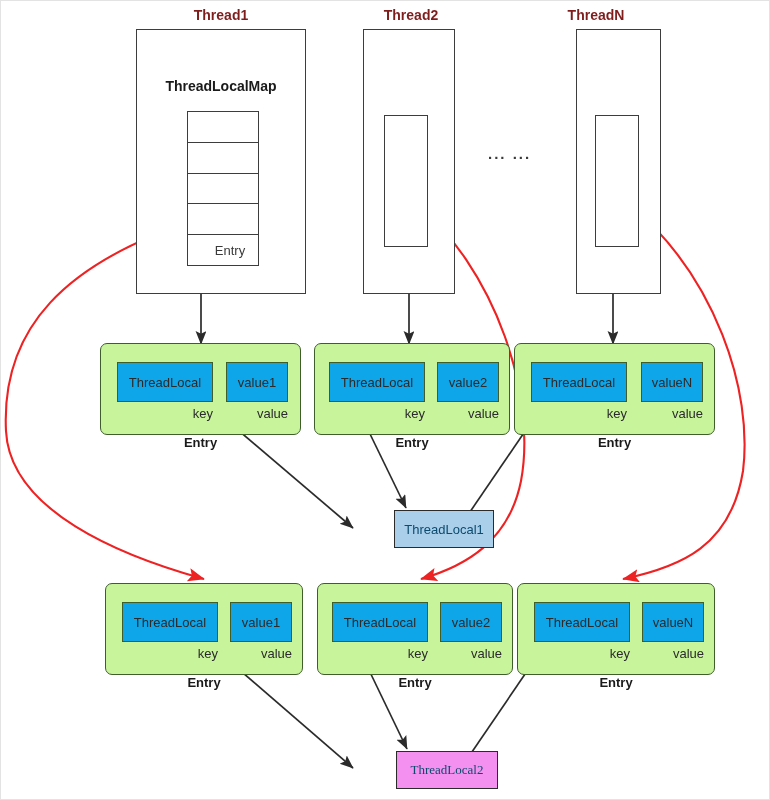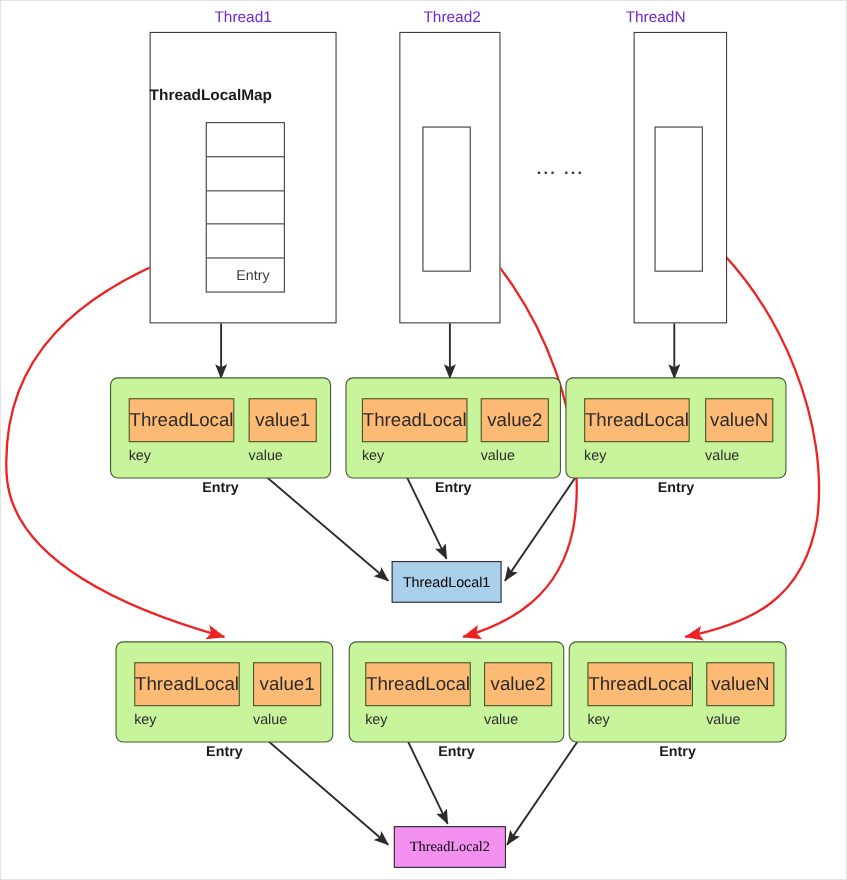--- a/index.html
+++ b/index.html
@@ -25,40 +25,40 @@
     top: 0;
     width: 770px;
     height: 800px;
     pointer-events: none;
   }
 
   
   .thread-title {
     position: absolute;
     font-size: 14px;
-    font-weight: normal;
-    color: #6d28d9;
+    font-weight: bold;
+    color: #7f1d1d;
     text-align: center;
     white-space: nowrap;
   }
 
   
   .thread-box {
     position: absolute;
     border: 1.4px solid #3d3d3d;
     background: #ffffff;
     box-sizing: border-box;
   }
 
   .map-title {
     position: absolute;
     font-size: 14px;
     font-weight: bold;
     color: #1a1a1a;
-    text-align: left;
+    text-align: center;
     white-space: nowrap;
   }
 
   
   .map-stack {
     position: absolute;
     border: 1.4px solid #3d3d3d;
     background: #ffffff;
     box-sizing: border-box;
     display: flex;
@@ -104,57 +104,58 @@
   
   .entry-block {
     position: absolute;
     background: #c8f49c;
     border: 1.6px solid #3f5e2c;
     border-radius: 7px;
     box-sizing: border-box;
   }
   .entry-slot {
     position: absolute;
-    background: #fdba74;
+    background: #0ea5e9;
     border: 1.6px solid #3f5e2c;
     box-sizing: border-box;
     display: flex;
     align-items: center;
     justify-content: center;
-    font-size: 17px;
+    font-size: 13px;
     color: #2b2b2b;
     white-space: nowrap;
   }
   .entry-sublabel {
     position: absolute;
     font-size: 13px;
     color: #2b2b2b;
-    text-align: left;
+    text-align: right;
     white-space: nowrap;
   }
   .entry-caption {
     position: absolute;
     font-size: 13px;
     font-weight: bold;
     color: #1a1a1a;
     text-align: center;
     white-space: nowrap;
   }
 
   
   .tl-node {
     position: absolute;
     border: 1.8px solid #2b2b2b;
     box-sizing: border-box;
     display: flex;
     align-items: center;
     justify-content: center;
     font-size: 13px;
-    color: #000000;
-    white-space: nowrap;
+    color: #0c4a6e;
+    white-space: nowrap;
+    margin-left: 38px;
   }
   .tl-node.blue { background: #a9cfea; }
   .tl-node.magenta { background: #f390f0; font-family: Liberation Serif, serif; }
 </style>
 </head>
 <body>
 
 <div id="canvas">
 
   <svg id="wires" viewBox="0 0 770 800" xmlns="http://www.w3.org/2000/svg">

